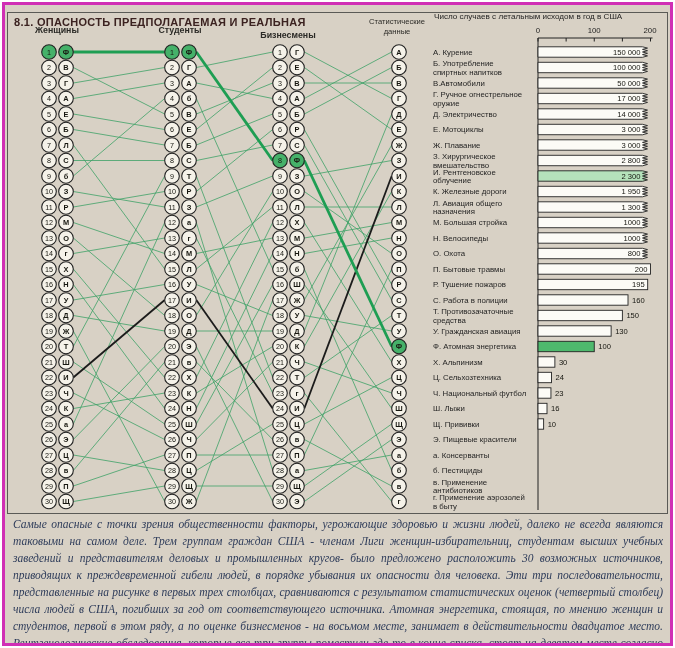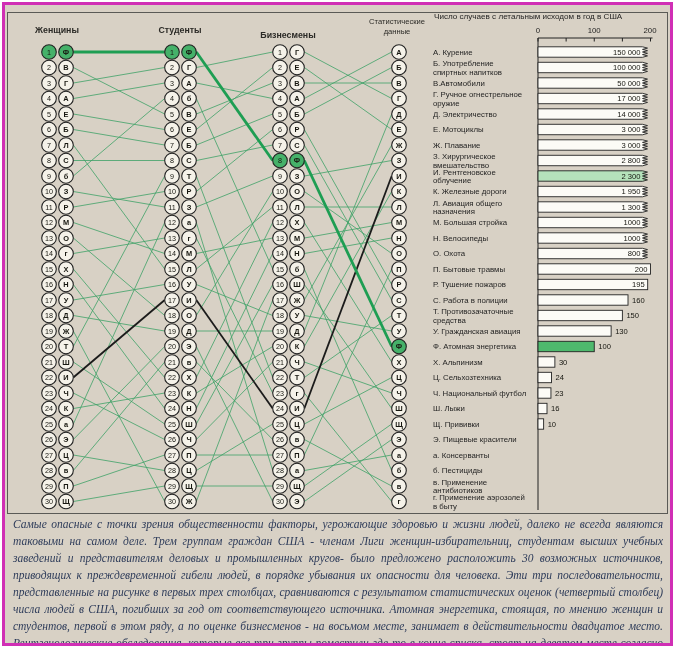--- a/index.html
+++ b/index.html
@@ -27,20 +27,21 @@
     position:absolute;left:8px;top:511px;width:650px;
     font-family:"Liberation Serif",serif;font-style:italic;
     font-size:11.5px;line-height:17px;color:#2e3c5a;
     text-align:justify;z-index:2;
   }
 </style>
 </head>
 <body>
 
 <div id="frame">
+  <div id="figure-title">8.1. ОПАСНОСТЬ ПРЕДПОЛАГАЕМАЯ И РЕАЛЬНАЯ</div>
 
   <svg id="diagram-svg" width="665" height="510" viewBox="5 0 665 510">
     <text class="colhdr" x="57" y="28">Женщины</text>
     <text class="colhdr" x="180" y="28">Студенты</text>
     <text class="colhdr" x="288" y="33">Бизнесмены</text>
     <text class="colhdr-sm" x="397" y="19">Статистические</text>
     <text class="colhdr-sm" x="397" y="28.5">данные</text>
     <text class="chart-title" x="434" y="14">Число случаев с летальным исходом в год в США</text>
     <text class="tick" x="538" y="28">0</text>
     <text class="tick" x="594.2" y="28">100</text>

